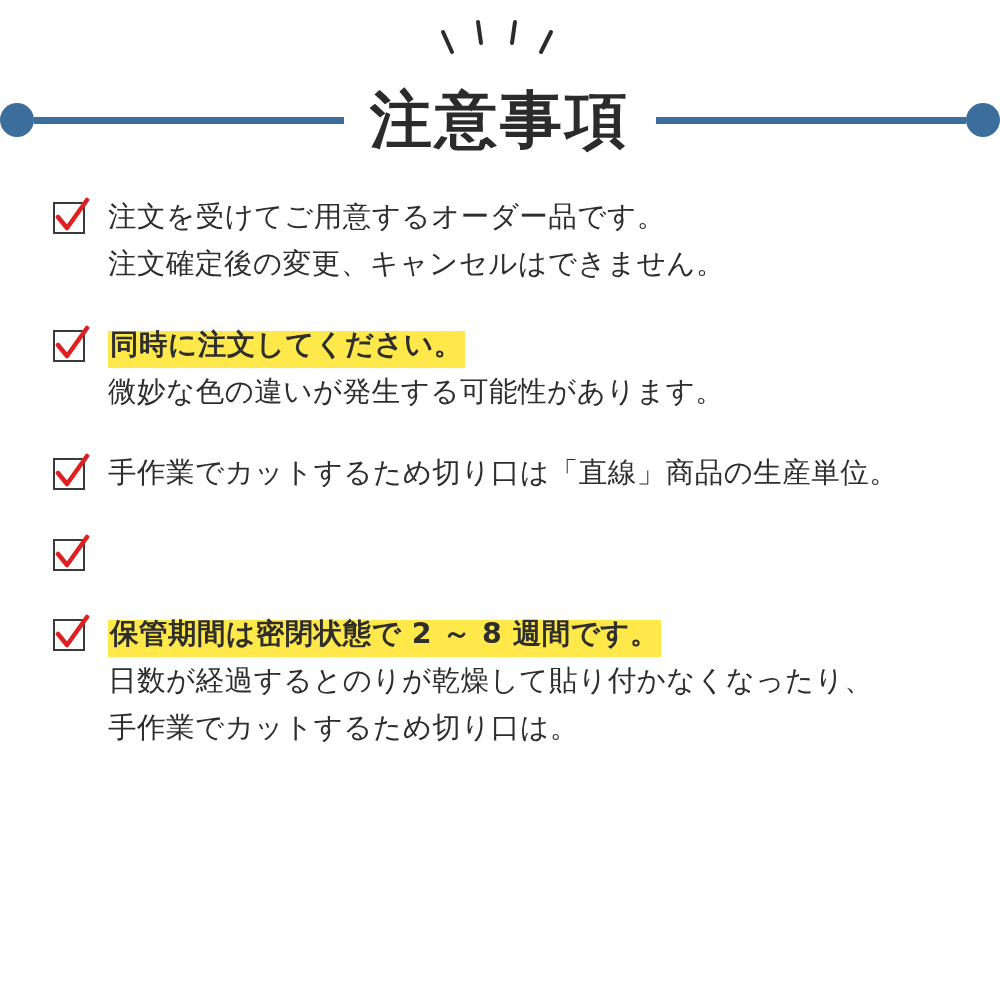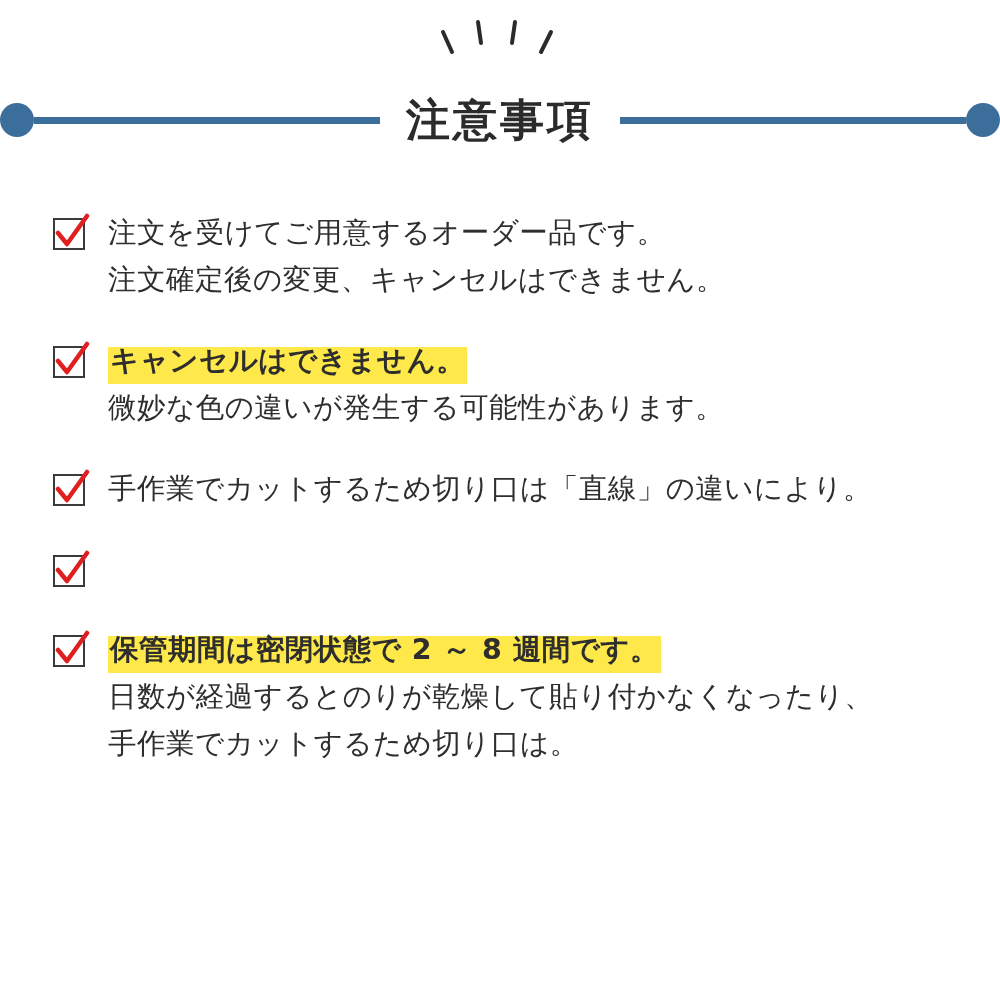--- a/index.html
+++ b/index.html
@@ -54,41 +54,40 @@
     flex: 0 0 auto;
   }
 
   .rule {
     height: 7px;
     background: #3c6e9c;
     flex: 1 1 auto;
   }
 
   .title {
-    font-size: 44px;
+    font-size: 62px;
     font-weight: bold;
     letter-spacing: 3px;
     color: #2b2b2b;
     padding: 0 26px;
     white-space: nowrap;
     line-height: 1;
     font-family: "DejaVu Sans", "Liberation Sans", sans-serif;
   }
 
   
   .list {
     padding: 18px 0 0 0;
   }
 
   .item {
     display: flex;
     align-items: flex-start;
     padding: 0 46px 0 50px;
     margin-bottom: 34px;
-    margin-top: 16px;
   }
 
   .check {
     flex: 0 0 auto;
     width: 42px;
     height: 42px;
     position: relative;
     margin-top: 4px;
     margin-right: 16px;
   }
@@ -179,34 +178,34 @@
     </div>
 
     <div class="item">
       <div class="check">
         <span class="box"></span>
         <svg viewBox="0 0 42 42" aria-hidden="true">
           <polyline points="8,20 17,31 37,3" fill="none" stroke="#e02020" stroke-width="4.5" stroke-linecap="round" stroke-linejoin="round"></polyline>
         </svg>
       </div>
       <div class="lines">
-        <span class="line-wrap"><span class="line hl">キャンセルはできません。</span></span>
+        <span class="line-wrap"><span class="line hl">同時に注文してください。</span></span>
         <span class="line-wrap"><span class="line">微妙な色の違いが発生する可能性があります。</span></span>
       </div>
     </div>
 
     <div class="item">
       <div class="check">
         <span class="box"></span>
         <svg viewBox="0 0 42 42" aria-hidden="true">
           <polyline points="8,20 17,31 37,3" fill="none" stroke="#e02020" stroke-width="4.5" stroke-linecap="round" stroke-linejoin="round"></polyline>
         </svg>
       </div>
       <div class="lines">
-        <span class="line-wrap"><span class="line">手作業でカットするため切り口は「直線」の違いにより。</span></span>
+        <span class="line-wrap"><span class="line">手作業でカットするため切り口は「直線」商品の生産単位。</span></span>
       </div>
     </div>
 
     <div class="item">
       <div class="check">
         <span class="box"></span>
         <svg viewBox="0 0 42 42" aria-hidden="true">
           <polyline points="8,20 17,31 37,3" fill="none" stroke="#e02020" stroke-width="4.5" stroke-linecap="round" stroke-linejoin="round"></polyline>
         </svg>
       </div>

